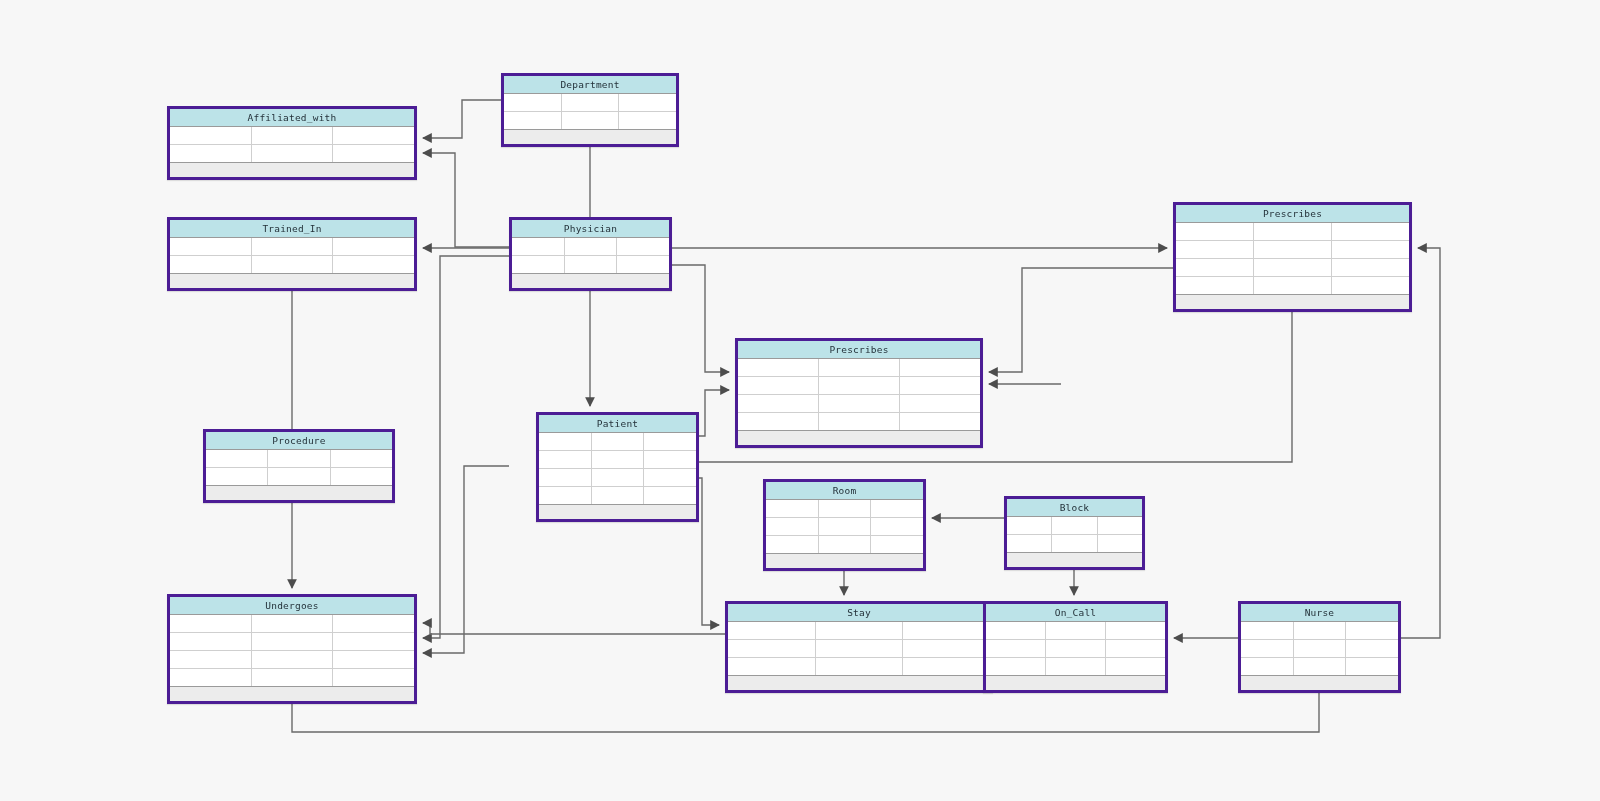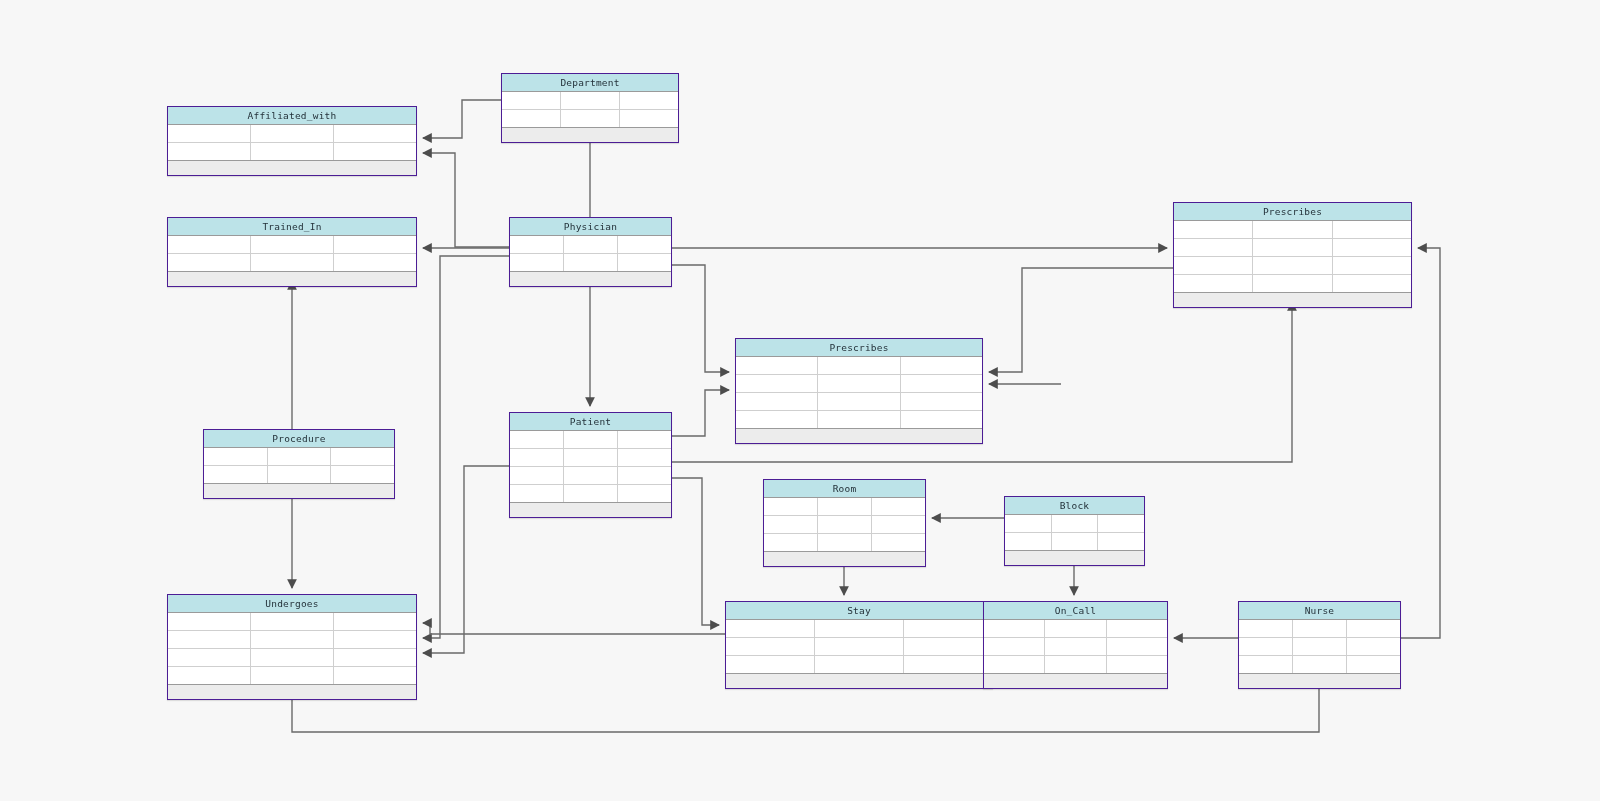--- a/index.html
+++ b/index.html
@@ -9,21 +9,21 @@
     font-family:"DejaVu Sans Mono","Liberation Mono",monospace;
     overflow:hidden;
   }
   #canvas{position:relative;width:1600px;height:801px;}
   svg#wires{position:absolute;left:0;top:0;width:1600px;height:801px;pointer-events:none;}
 
   .entity{
     position:absolute;
     box-sizing:border-box;
     background:#ffffff;
-    border:1px solid #4c1d95;
+    border:3px solid #4c1d95;
     box-shadow:0 1px 1px rgba(0,0,0,0.10);
     z-index:5;
   }
   .ent-title{
     background:#bce3e8;
     border-bottom:1px solid #9a9a9a;
     text-align:center;
     font-size:9.5px;
     color:#24323a;
     letter-spacing:.2px;
@@ -186,21 +186,21 @@
           <div class="ent-cell"></div>
         </div>
         <div class="ent-row">
           <div class="ent-cell"></div>
           <div class="ent-cell"></div>
           <div class="ent-cell"></div>
         </div>
       </div>
       <div class="ent-foot"></div>
     </div>
-    <div class="entity" style="left: 509px; top: 412px; width: 163px;">
+    <div class="entity" style="left: 536px; top: 412px; width: 163px;">
       <div class="ent-title">Patient</div>
       <div class="ent-body">
         <div class="ent-row">
           <div class="ent-cell"></div>
           <div class="ent-cell"></div>
           <div class="ent-cell"></div>
         </div>
         <div class="ent-row">
           <div class="ent-cell"></div>
           <div class="ent-cell"></div>

